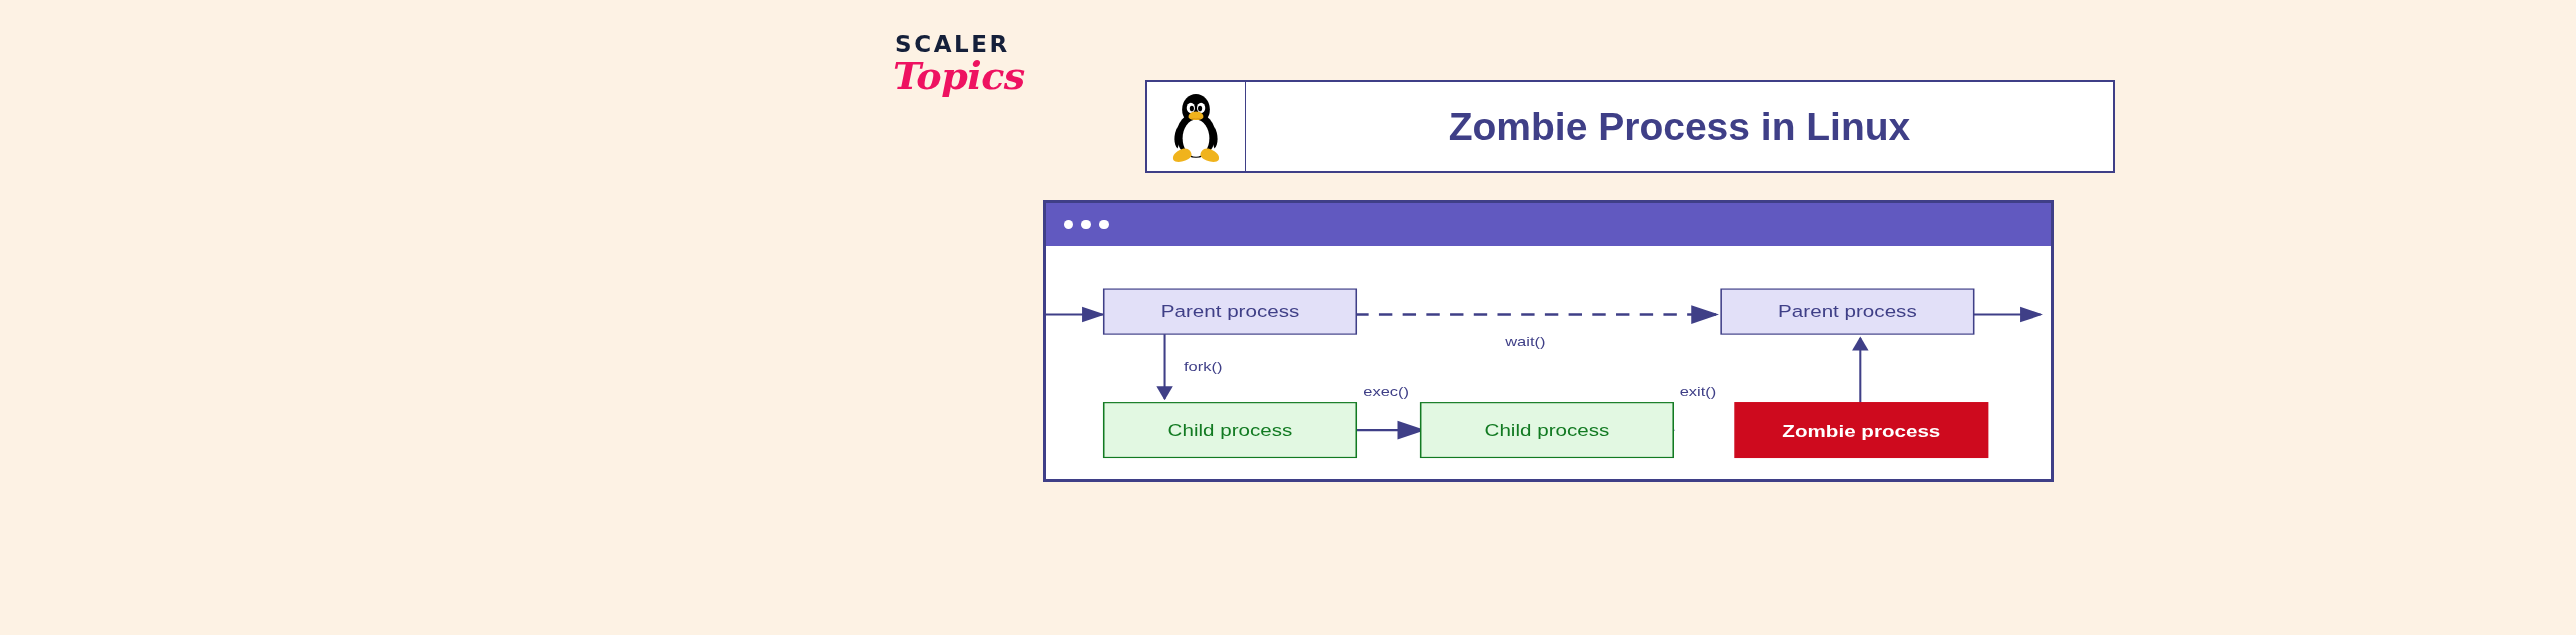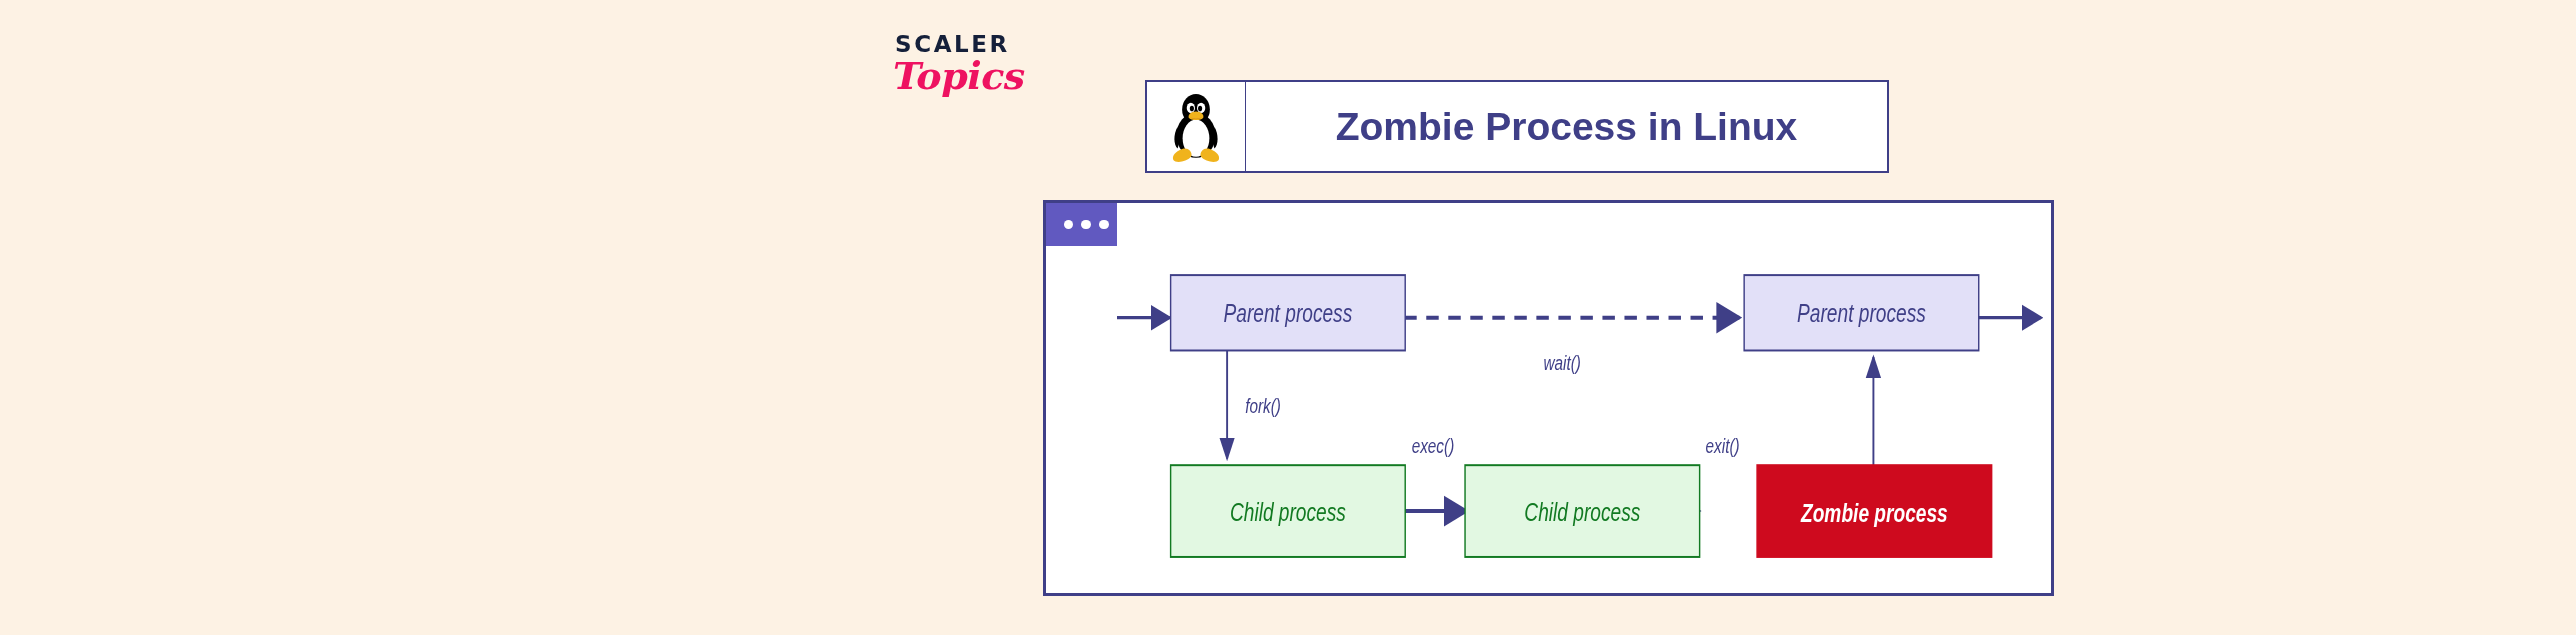--- a/index.html
+++ b/index.html
@@ -42,21 +42,21 @@
     margin-top: 1px;
     margin-left: -2.1px;
     letter-spacing: -0.5px;
   }
 
   
   #title-banner {
     position: absolute;
     left: 1145px;
     top: 80px;
-    width: 744px;
+    width: 970px;
     height: 93px;
     border: 2.6px solid #3f3f87;
     background: #ef4444;
     box-sizing: border-box;
     display: flex;
     align-items: stretch;
     text-align: center;
   }
   #title-logo-cell {
     width: 98px;
@@ -83,27 +83,26 @@
     letter-spacing: 0px;
     white-space: nowrap;
   }
 
   
   #diagram-window {
     position: absolute;
     left: 1043px;
     top: 200px;
     width: 1011px;
-    height: 396px;
+    height: 282px;
     border: 3.1px solid #3f3f87;
     box-sizing: border-box;
     background: #ffffff;
     display: flex;
-    flex-direction: row;
-    font-style: italic;
+    flex-direction: column;
   }
   #window-titlebar {
     height: 43px;
     flex: 0 0 auto;
     background: #6159c0;
     display: flex;
     align-items: center;
     padding-left: 17.5px;
     box-sizing: border-box;
   }

